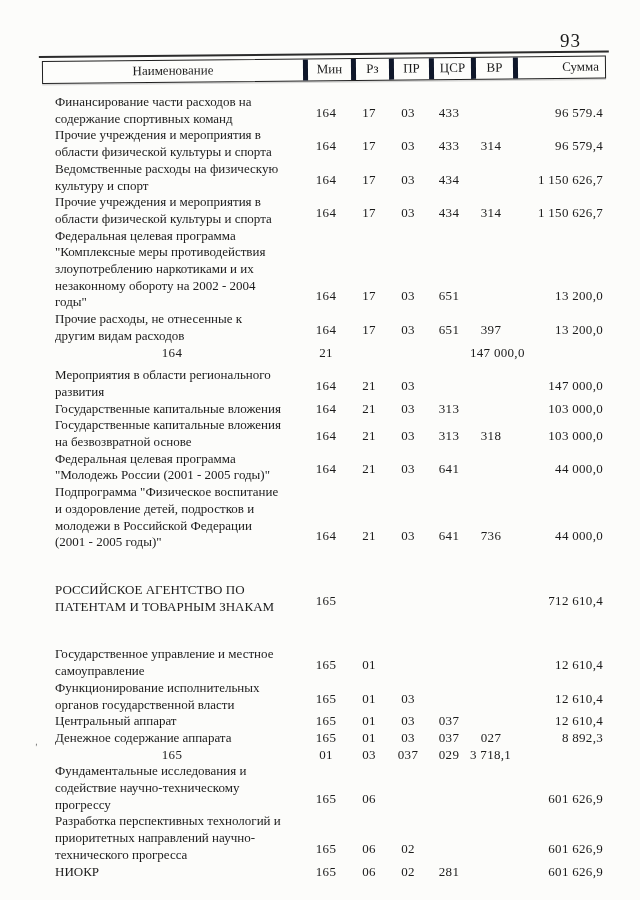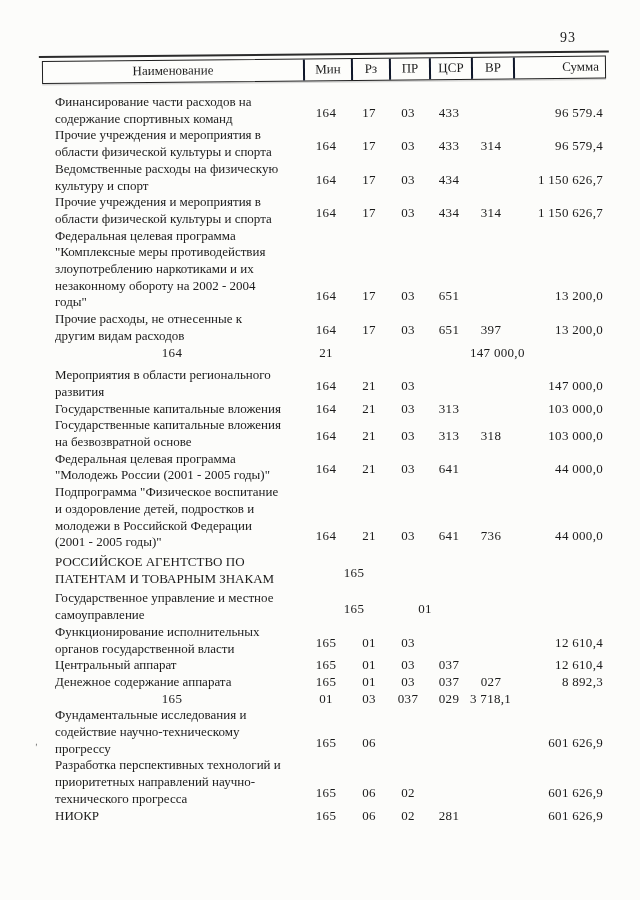--- a/index.html
+++ b/index.html
@@ -8,57 +8,57 @@
     background:#fcfcfa;
     font-family:"Liberation Serif","DejaVu Serif",serif;
     color:#1b1b1b;
     position:relative;
     overflow:hidden;
     -webkit-font-smoothing:antialiased;
   }
   .page{position:absolute;inset:0;}
   .page-number{
     position:absolute;top:30px;left:560px;
-    font-size:14px;letter-spacing:1px;
+    font-size:19px;letter-spacing:1px;
   }
   
   .thead-wrap{
     position:absolute;left:42px;top:61px;width:564px;height:23px;
     transform:rotate(-0.55deg);transform-origin:left center;
   }
   .thead-rule{
     position:absolute;top:-5px;left:-3px;width:101%;height:1.5px;
     background:#2b2b2b;
   }
   .thead{
     position:absolute;inset:0;
     border:1.5px solid #1f1f1f;
     display:grid;
     grid-template-columns:260px 48px 38px 40px 42px 42px 1fr;
     background:#fdfdfb;
     box-shadow:0 1.5px 0 #44444433;
   }
   .th{
     font-size:13px;line-height:20px;text-align:center;
-    border-left:2px solid #0f172a;
+    border-left:5px solid #0f172a;
     white-space:nowrap;overflow:hidden;
   }
   .th:first-child{border-left:none;}
   .th-sum{text-align:right;padding-right:6px;padding-left:36px;}
   
   .tbody{
     position:absolute;left:42px;top:94px;width:566px;
     font-size:13px;line-height:16.7px;
   }
   .row{
     display:grid;
     grid-template-columns:260px 48px 38px 40px 42px 42px 1fr;
     align-items:end;
   }
-  .row.gap-before{margin-top:3px;gap:28px;}
+  .row.gap-before{margin-top:31px;}
   .cell{min-height:1px;}
   .c-name{
     padding-left:13px;
     white-space:pre; 
   }
   .num{
     text-align:center;
     letter-spacing:0.3px;
     white-space:nowrap;
   }

